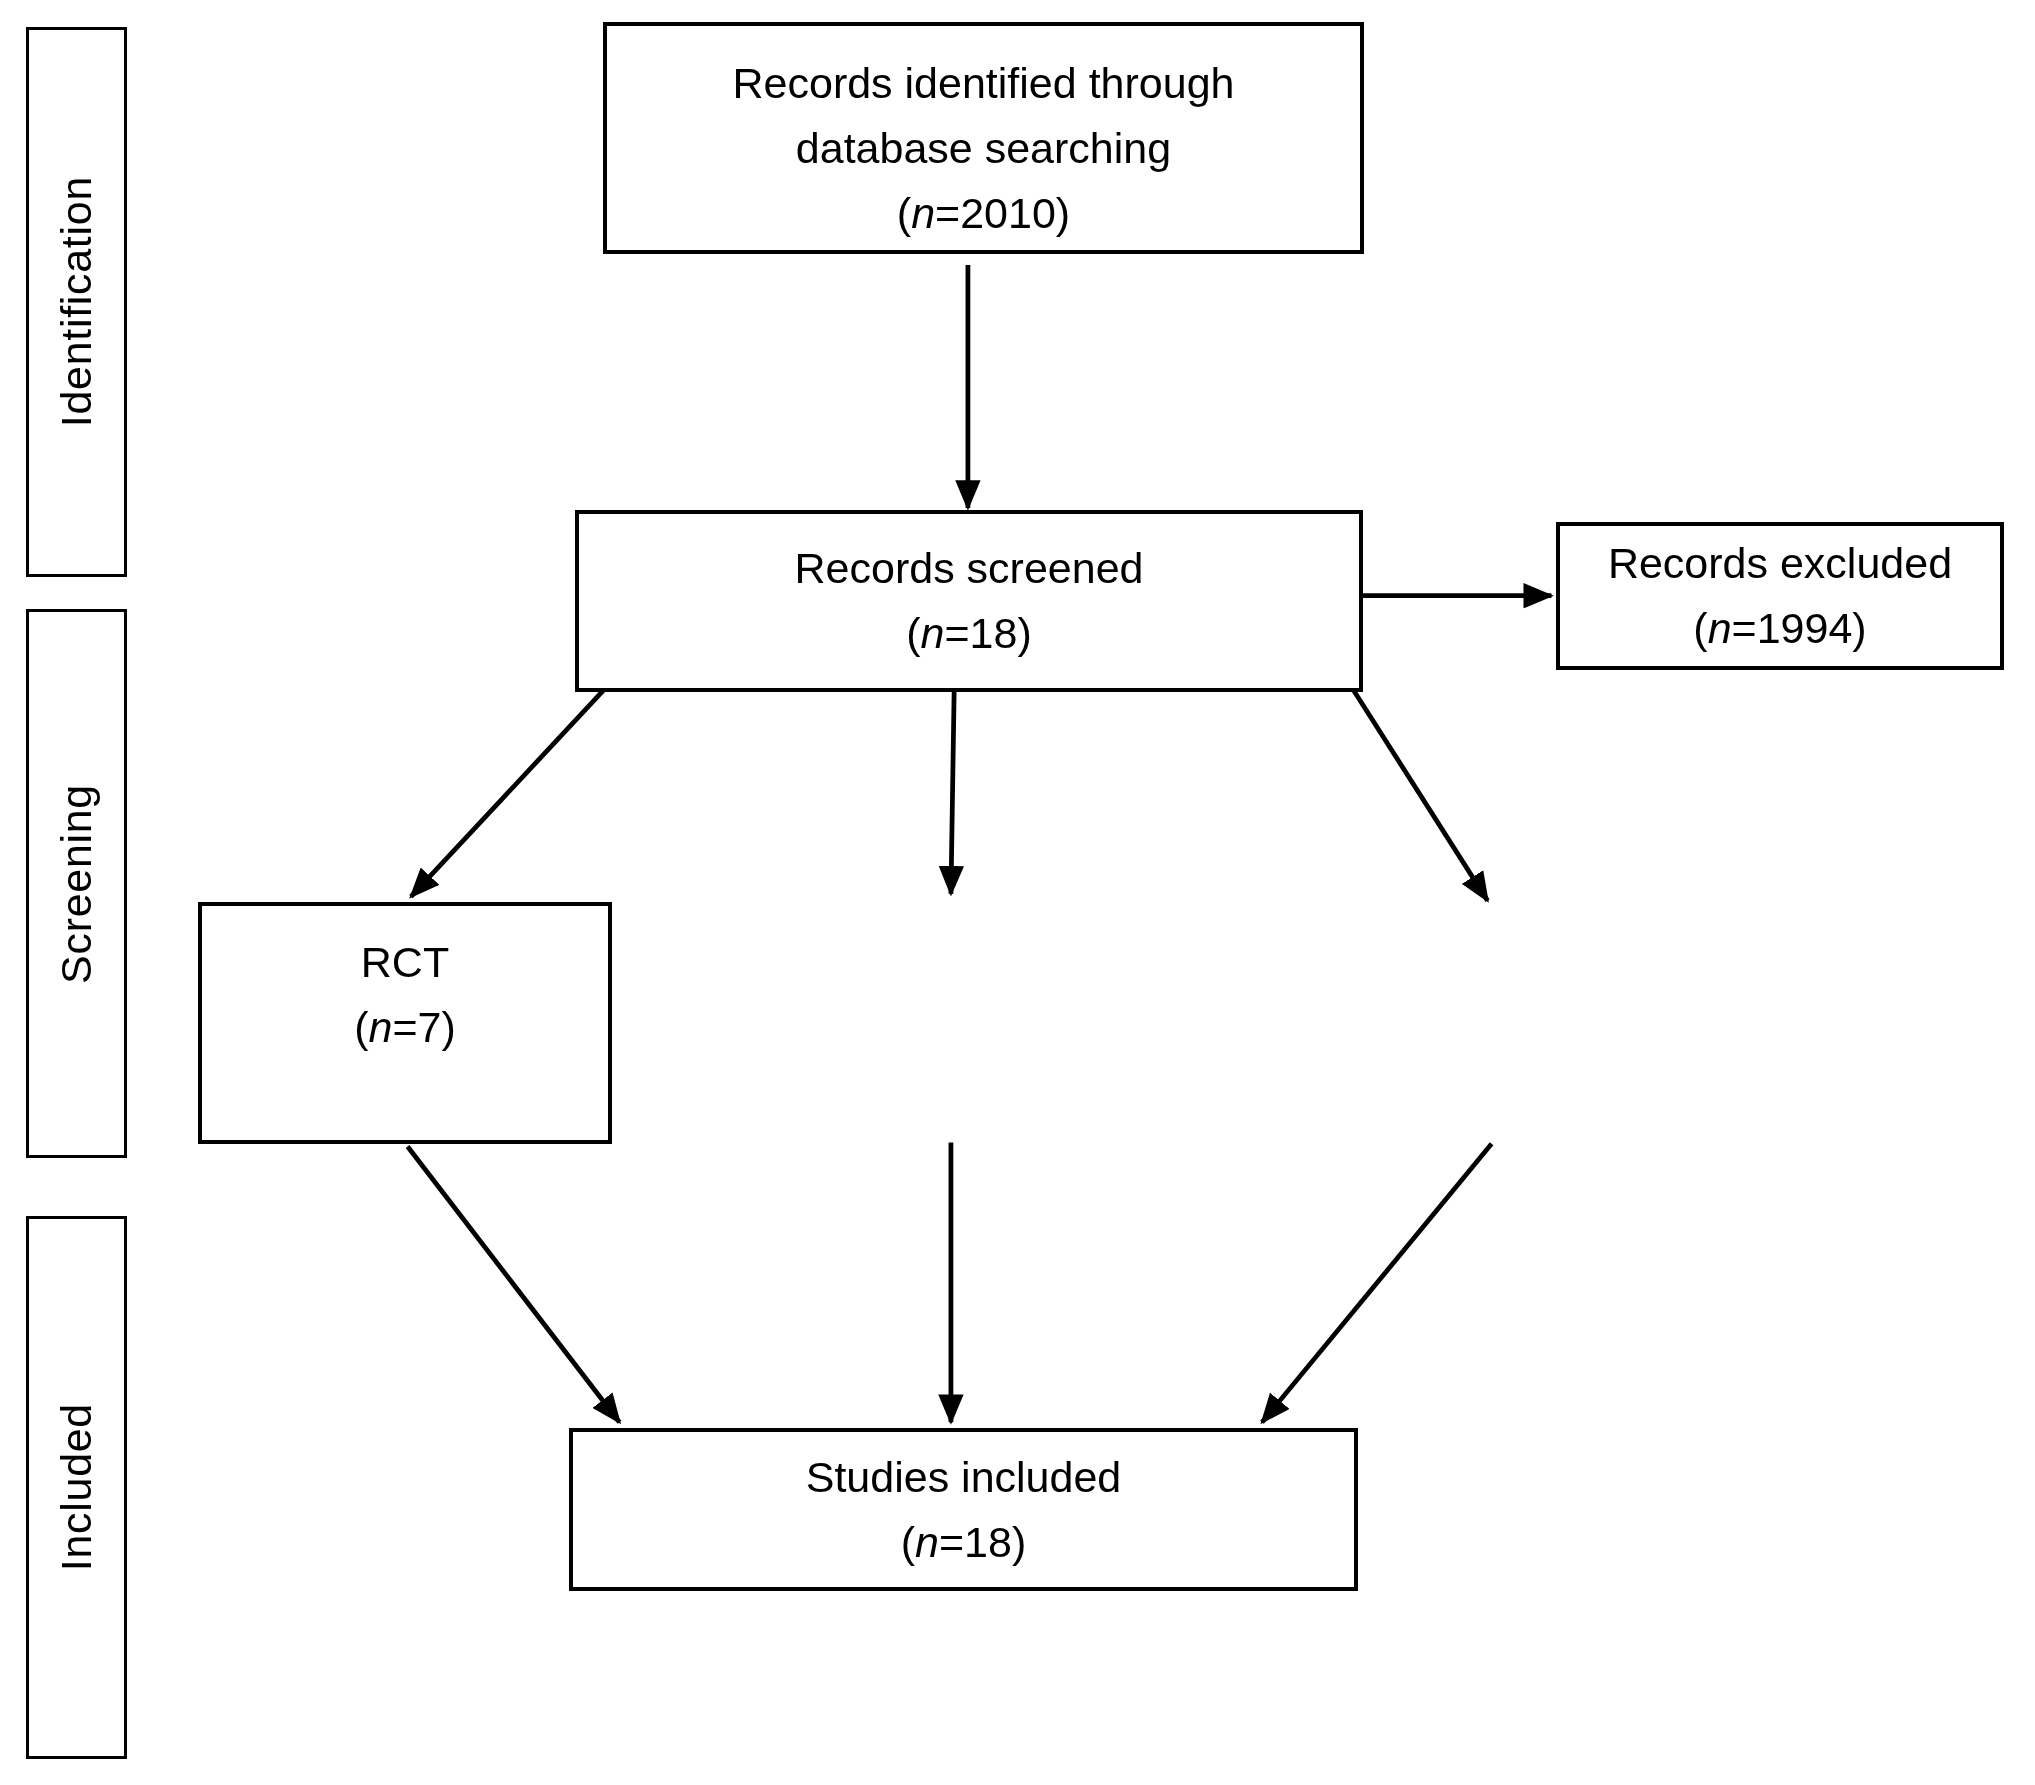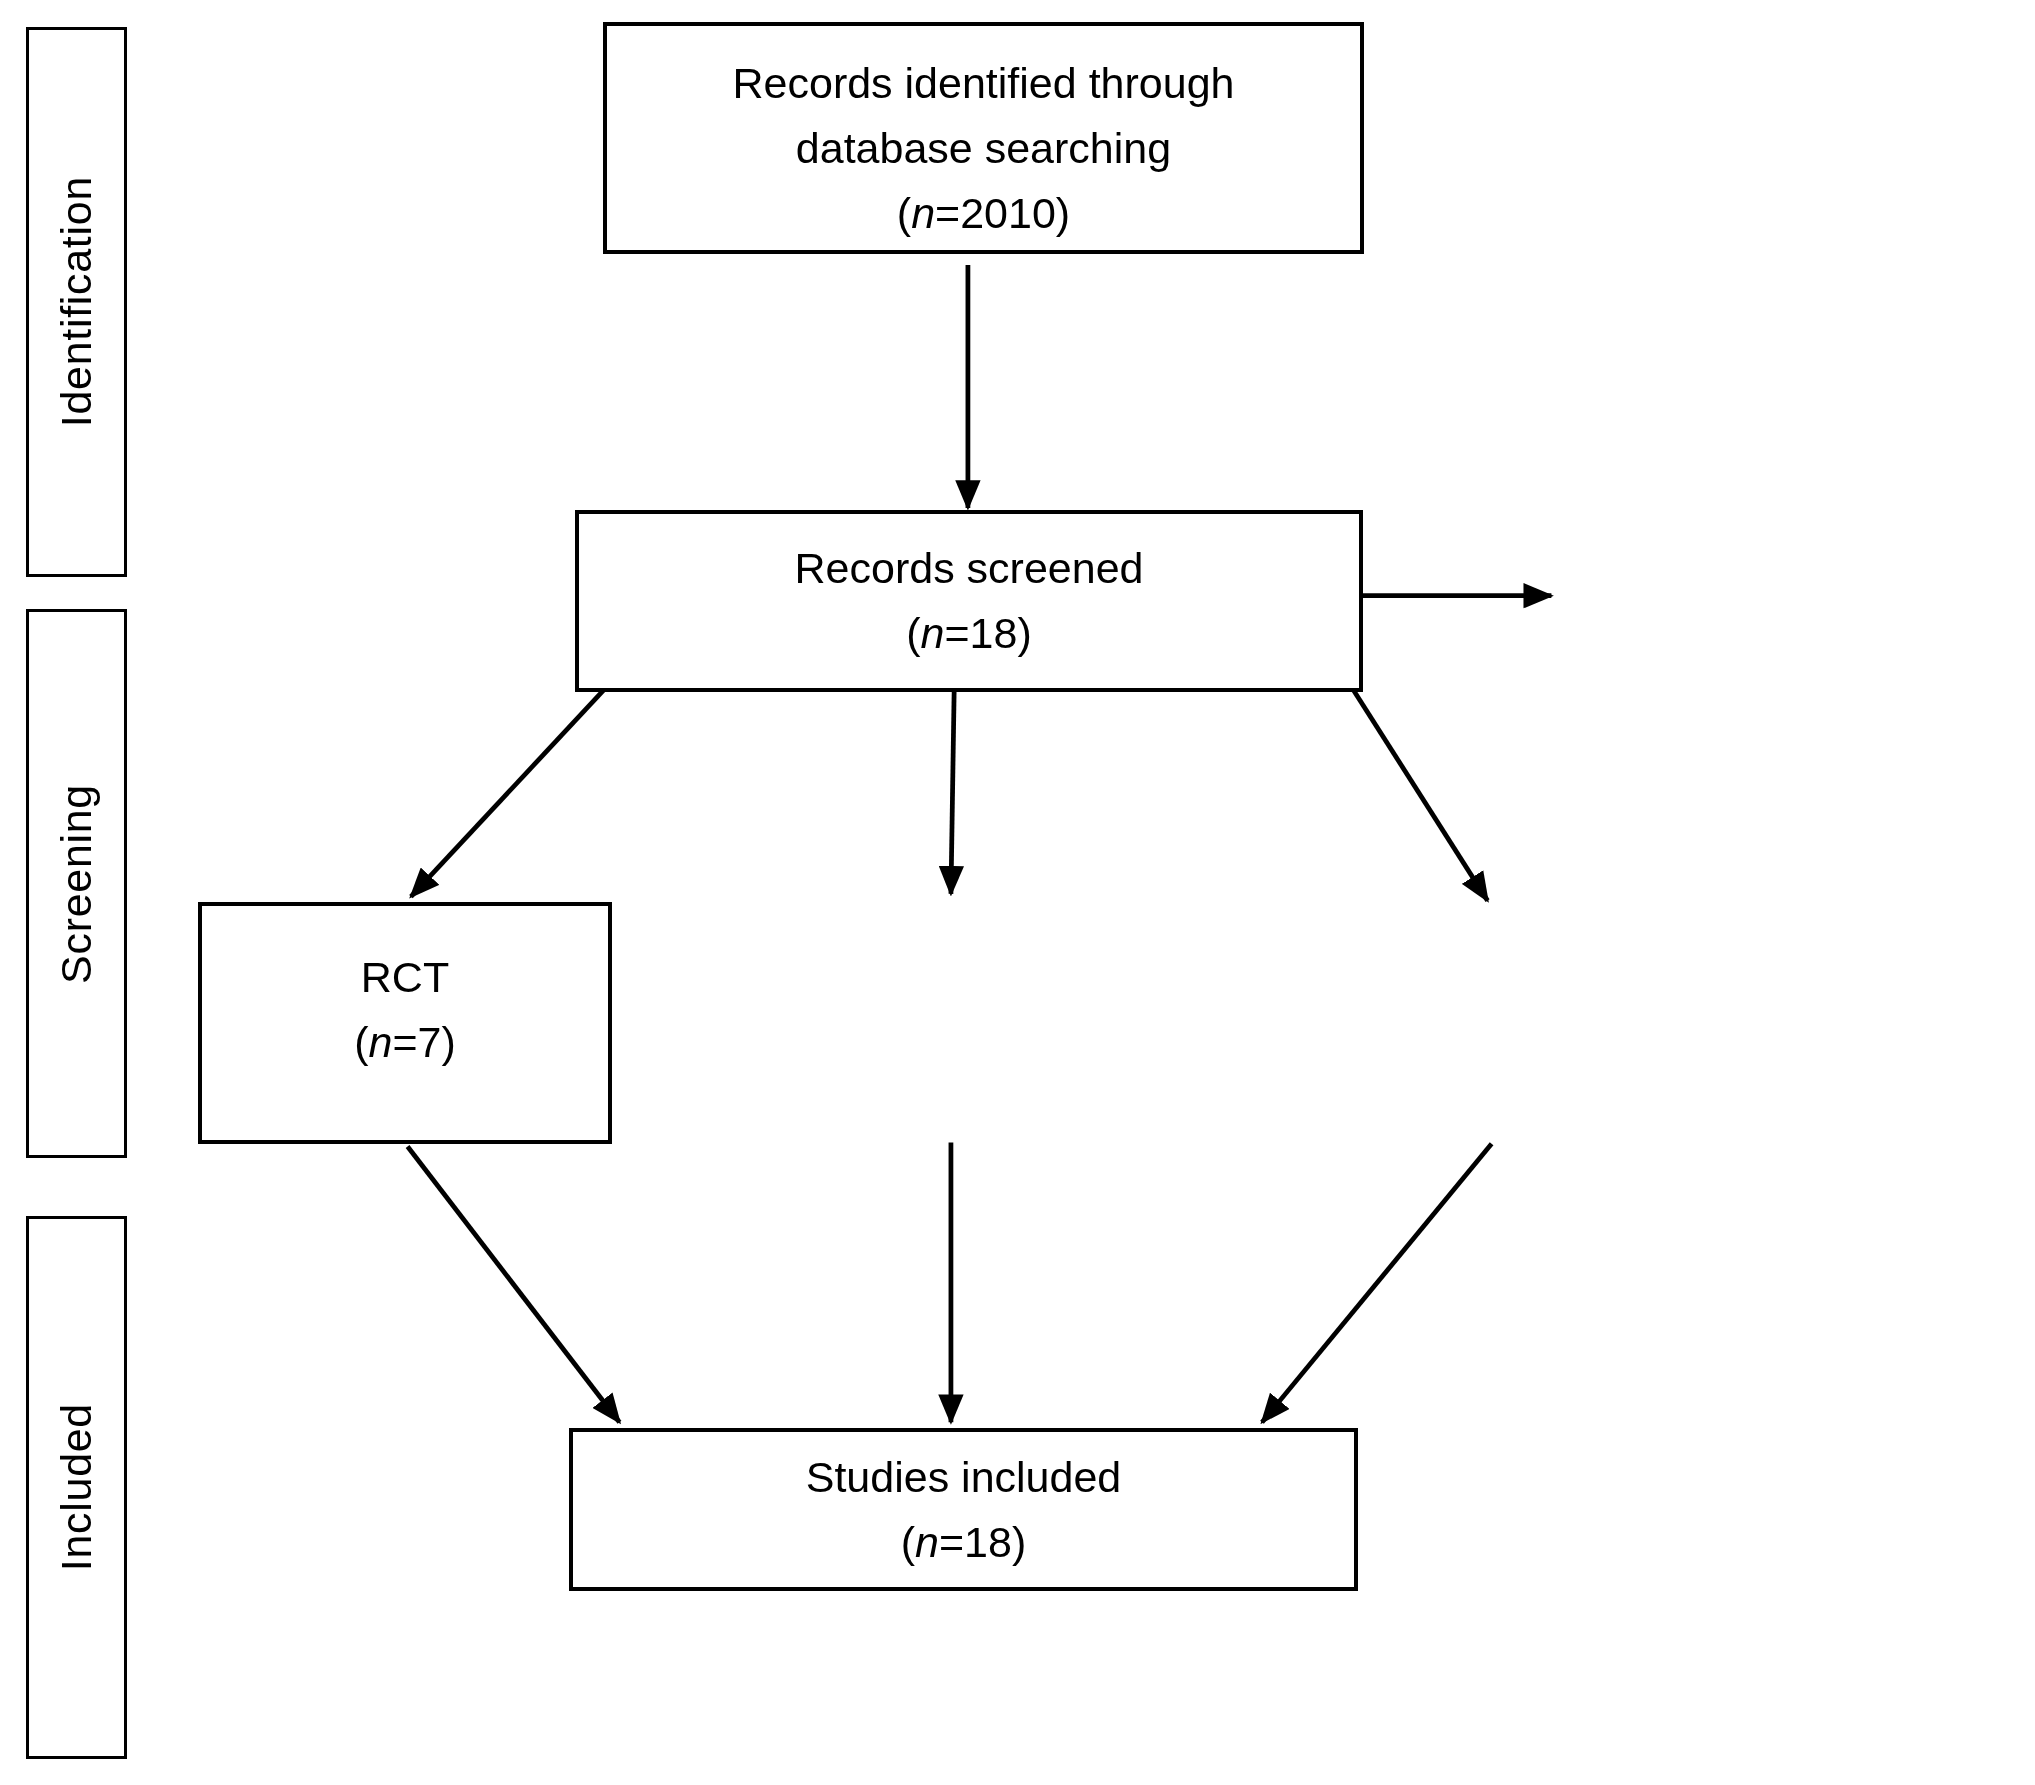--- a/index.html
+++ b/index.html
@@ -96,22 +96,26 @@
     <div class="line">Records identified through</div>
     <div class="line">database searching</div>
     <div class="line"><span>(</span><i>n</i><span>=2010)</span></div>
   </div>
 
   <div class="fbox center" style="left:575px; top:510px; width:788px; height:182px;">
     <div class="line">Records screened</div>
     <div class="line"><span>(</span><i>n</i><span>=18)</span></div>
   </div>
 
+  <div class="fbox center" style="left:1556px; top:522px; width:448px; height:148px;">
+    <div class="line">Records excluded</div>
+    <div class="line"><span>(</span><i>n</i><span>=1994)</span></div>
+  </div>
 
-  <div class="fbox top" style="left:198px; top:902px; width:414px; height:242px; padding-top:39px;">
+  <div class="fbox top" style="left:198px; top:902px; width:414px; height:242px; padding-top:24px;">
     <div class="line">RCT</div>
     <div class="line"><span>(</span><i>n</i><span>=7)</span></div>
   </div>
 
 
 
   <div class="fbox center" style="left:569px; top:1428px; width:789px; height:163px;">
     <div class="line">Studies included</div>
     <div class="line"><span>(</span><i>n</i><span>=18)</span></div>
   </div>

